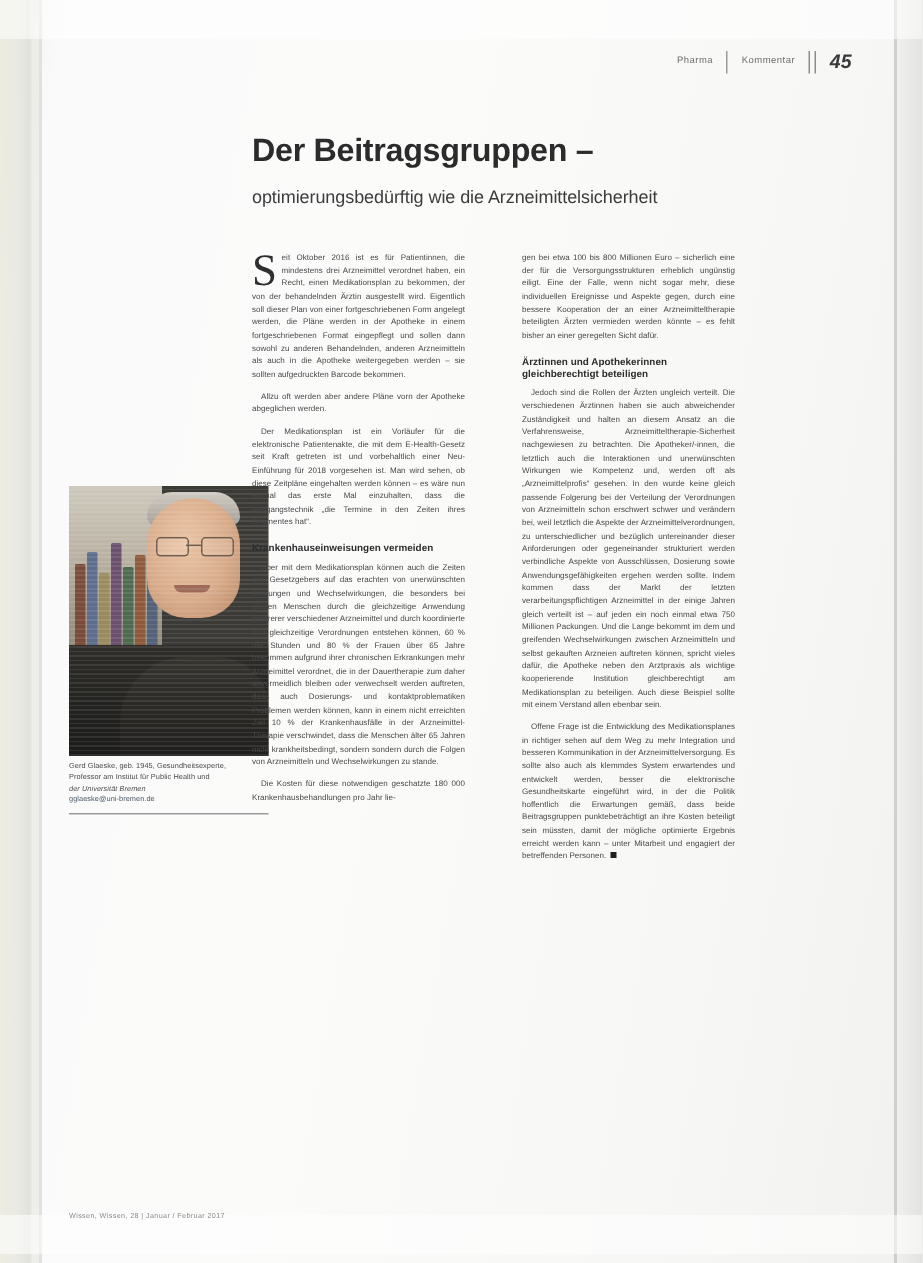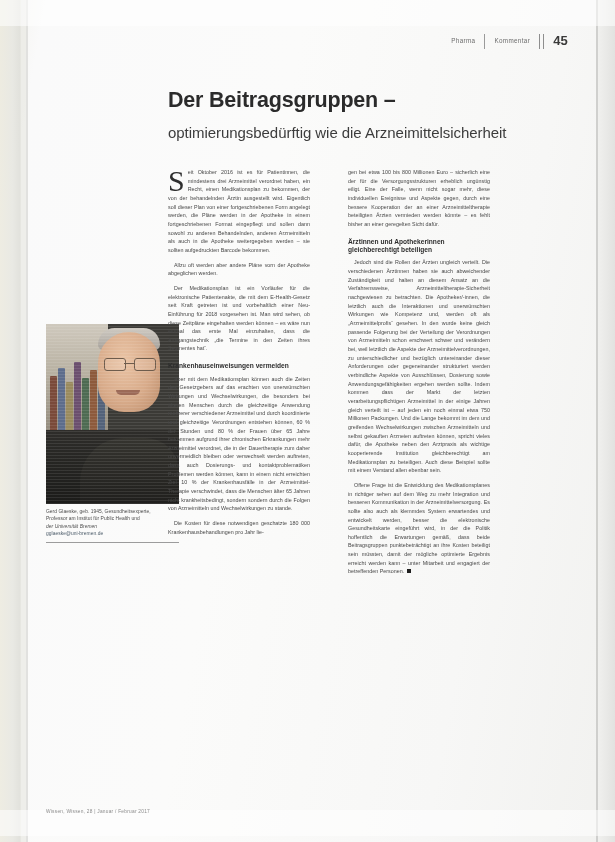--- a/index.html
+++ b/index.html
@@ -35,31 +35,31 @@
   }
   .mh-cell{
     font-size:6.3px;letter-spacing:.35px;color:#6c6c6c;
     padding:0 9px;line-height:18px;white-space:nowrap;
     filter:blur(.25px);
   }
   .mh-rule{width:1px;height:15px;background:#9a9a9a;}
   .mh-rule.double{width:3px;border-left:1px solid #8e8e8e;border-right:1px solid #8e8e8e;background:transparent;}
   #page-number{
     font-size:13px;font-weight:700;color:#3a3a3a;letter-spacing:.2px;
-    padding-left:9px;line-height:18px;
+    padding-left:9px;line-height:18px;font-style:italic;
   }
 
   
   #title-block{position:absolute;left:168px;top:88px;width:400px;}
   #headline{
     font-size:21.5px;font-weight:700;color:#2b2b2b;letter-spacing:-.2px;
     margin:0;line-height:1.16;
   }
   #subheadline{
-    font-size:15px;font-weight:400;color:#3c3c3c;letter-spacing:-.05px;
+    font-size:12px;font-weight:400;color:#3c3c3c;letter-spacing:-.05px;
     margin:11px 0 0 0;line-height:1.2;
   }
 
   
   #photo-rail{position:absolute;left:46px;top:324px;width:133px;}
   #portrait{
     position:relative;width:133px;height:180px;overflow:hidden;
     background:#3b3a36;
   }
   .shelf{position:absolute;left:0;top:0;width:62px;height:116px;

